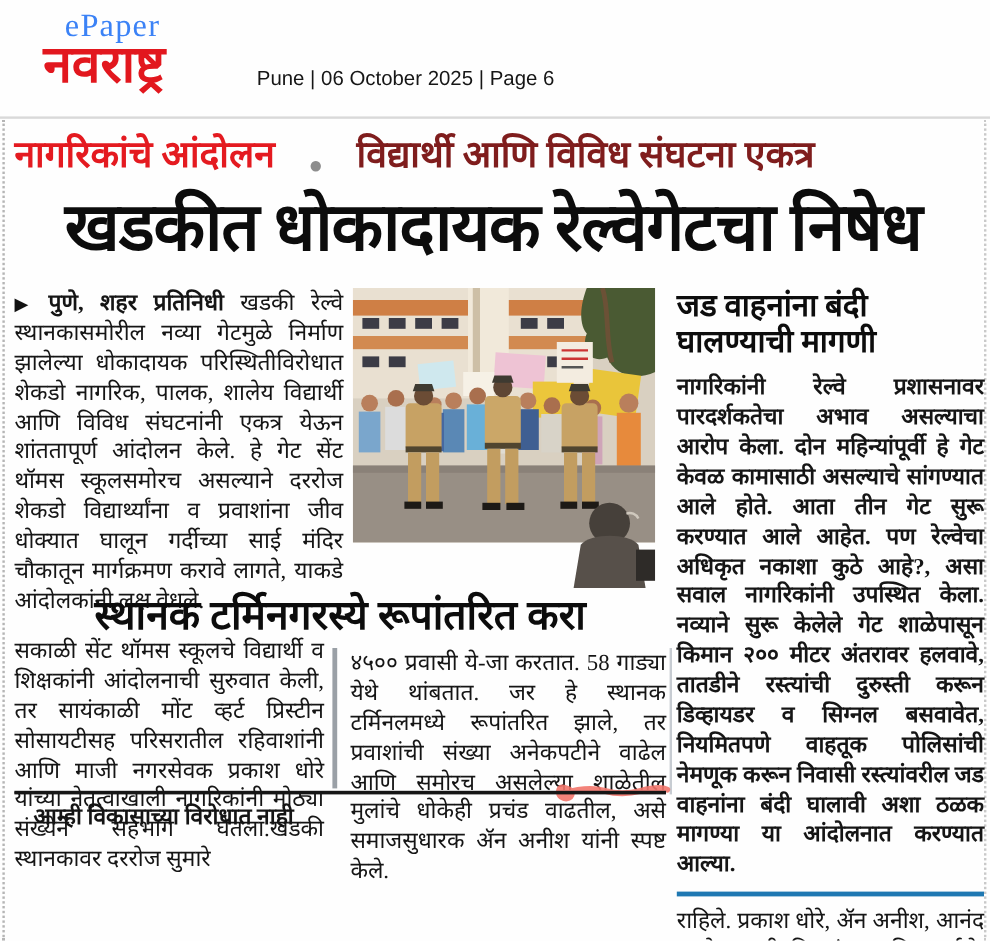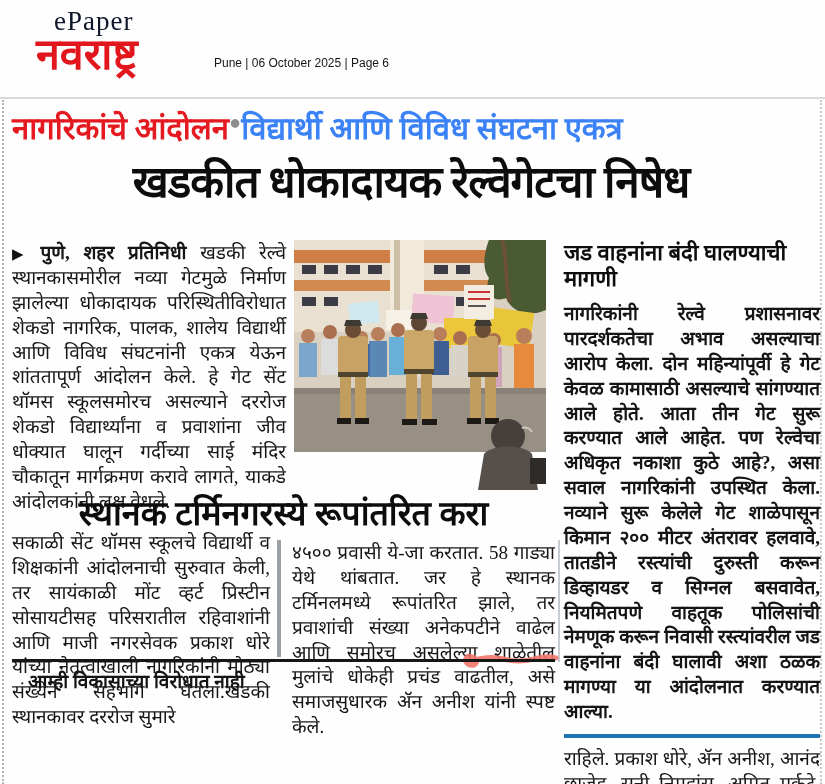--- a/index.html
+++ b/index.html
@@ -6,44 +6,44 @@
   .page {
     position:relative; width:825px; height:784px; background:#fefefe;
     font-family:"Liberation Serif","DejaVu Serif",serif; color:#111;
     overflow:hidden;
   }
   
   .edge-left  { position:absolute; left:2px;  top:100px; bottom:0; width:0; border-left:2px dotted #b5b5b5; }
   .edge-right { position:absolute; right:3px; top:100px; bottom:0; width:0; border-left:2px dotted #c9c9c9; }
 
   
-  .epaper { position:absolute; left:54px; top:6px; font-size:27px; letter-spacing:1px; color:#0f172a;
+  .epaper { position:absolute; left:54px; top:6px; font-size:27px; letter-spacing:1px; color:#3b82f6;
             font-family:"Liberation Serif",serif; }
   .logo   { position:absolute; left:36px; top:33px; font-size:43px; line-height:1; font-weight:800; color:#e2171e;
             font-family:"DejaVu Sans","Liberation Sans",sans-serif; }
-  .edition{ position:absolute; left:214px; top:56px; font-size:12px; color:#161616;
+  .edition{ position:absolute; left:214px; top:56px; font-size:17px; color:#161616;
             font-family:"Liberation Sans","DejaVu Sans",sans-serif; }
   .mast-rule { position:absolute; left:0; top:97px; width:825px; height:2px; background:#d9d9d9; }
 
   
-  .kicker-row { position:absolute; left:12px; top:106px; display:flex; align-items:flex-start; gap:0; white-space:nowrap; }
+  .kicker-row { position:absolute; left:12px; top:106px; display:flex; align-items:flex-end; gap:28px; white-space:nowrap; }
   .kicker     { font-size:31px; font-weight:800; color:#e41a20; }
   .kicker-dot { font-size:20px; color:#8d8d8d; line-height:1; padding-top:6px; }
-  .subkicker  { font-size:31px; font-weight:800; color:#3b82f6; }
+  .subkicker  { font-size:31px; font-weight:800; color:#7f1d1d; }
 
   .headline { position:absolute; left:8px; top:158px; width:806px; text-align:center;
-              font-size:44px; font-weight:800; color:#0c0c0c; line-height:1.15; letter-spacing:-1px; }
+              font-size:56px; font-weight:800; color:#0c0c0c; line-height:1.15; letter-spacing:-1px; }
 
   .bodytext { font-size:19px; line-height:1.31; text-align:justify; color:#151515; }
   .lead-arrow { font-size:15px; margin-right:8px; color:#111; }
   .lead-bold  { font-weight:700; }
 
   .col-left  { position:absolute; left:12px;  top:241px; width:274px; }
   .col-right { position:absolute; left:564px; top:240px; width:256px; }
-  .rc-subhead { font-size:22px; font-weight:800; line-height:1.16; color:#0d0d0d; }
+  .rc-subhead { font-size:26px; font-weight:800; line-height:1.16; color:#0d0d0d; }
   .rc-body    { margin-top:11px;font-weight:bold; }
   .blue-rule  { margin-top:9px; height:4px; background:#1f78b2; width:100%; }
   .rc-tail    { margin-top:9px; }
 
   
   .photo-wrap { position:absolute; left:294px; top:240px; width:252px; height:250px; }
 
   
   .mid-heading { position:absolute; left:12px; top:495px; width:543px; text-align:center;
                  font-size:34px; font-weight:800; color:#0c0c0c; line-height:1.1; }

